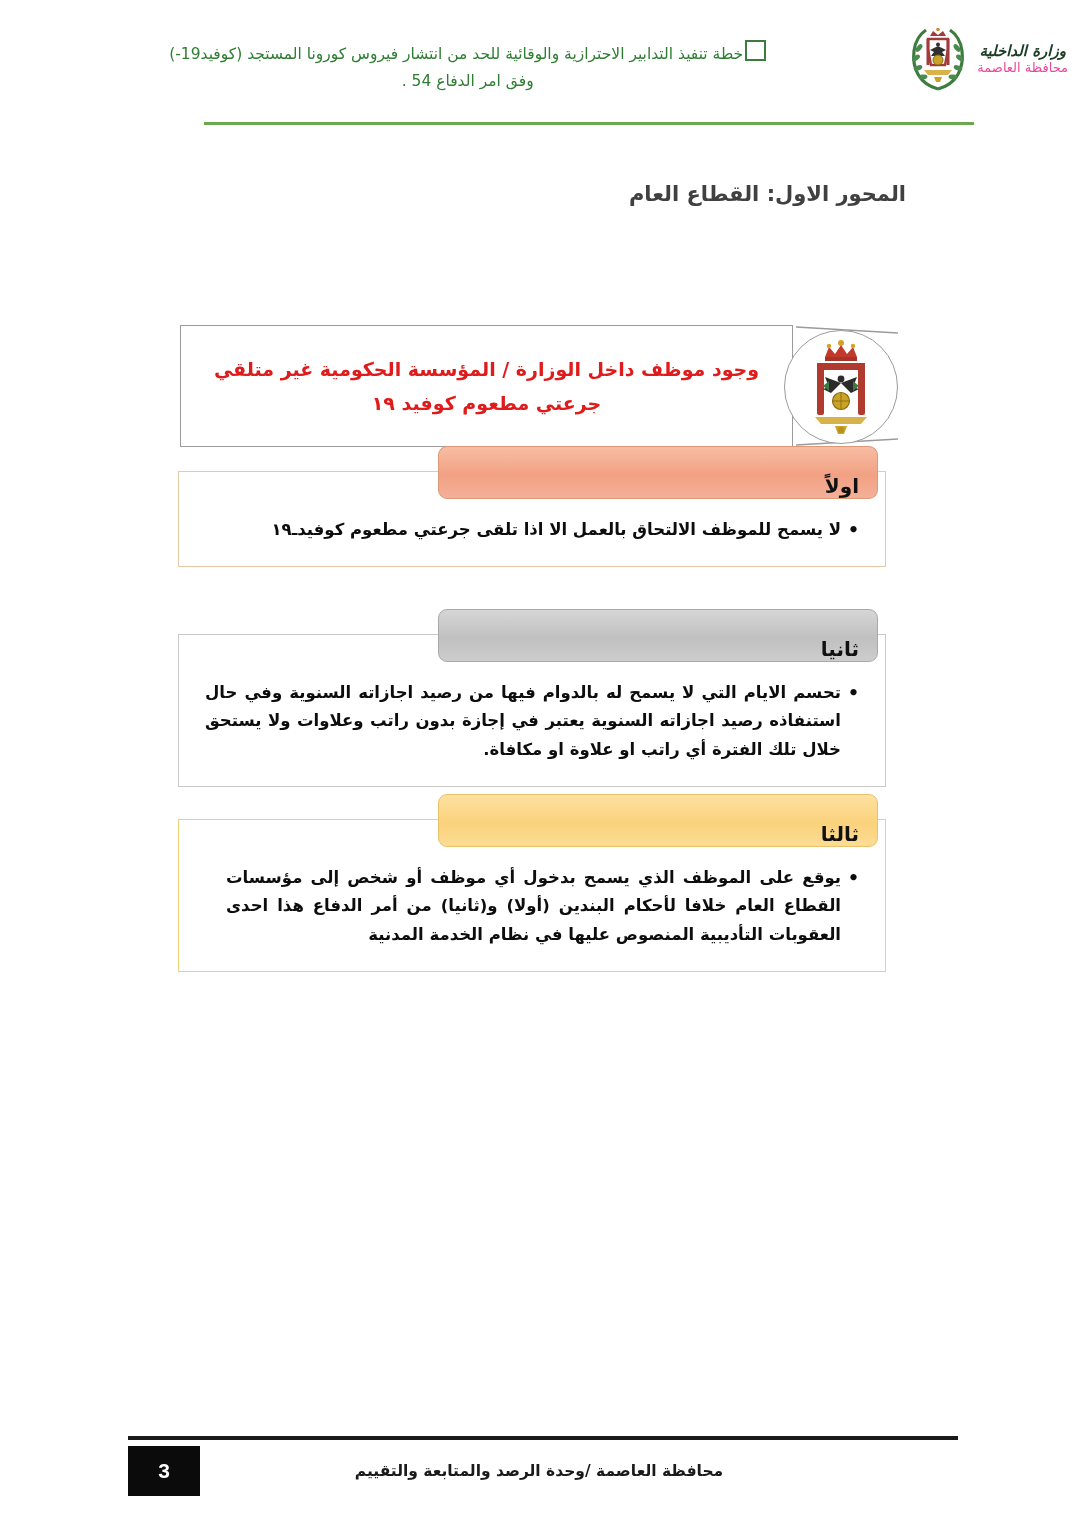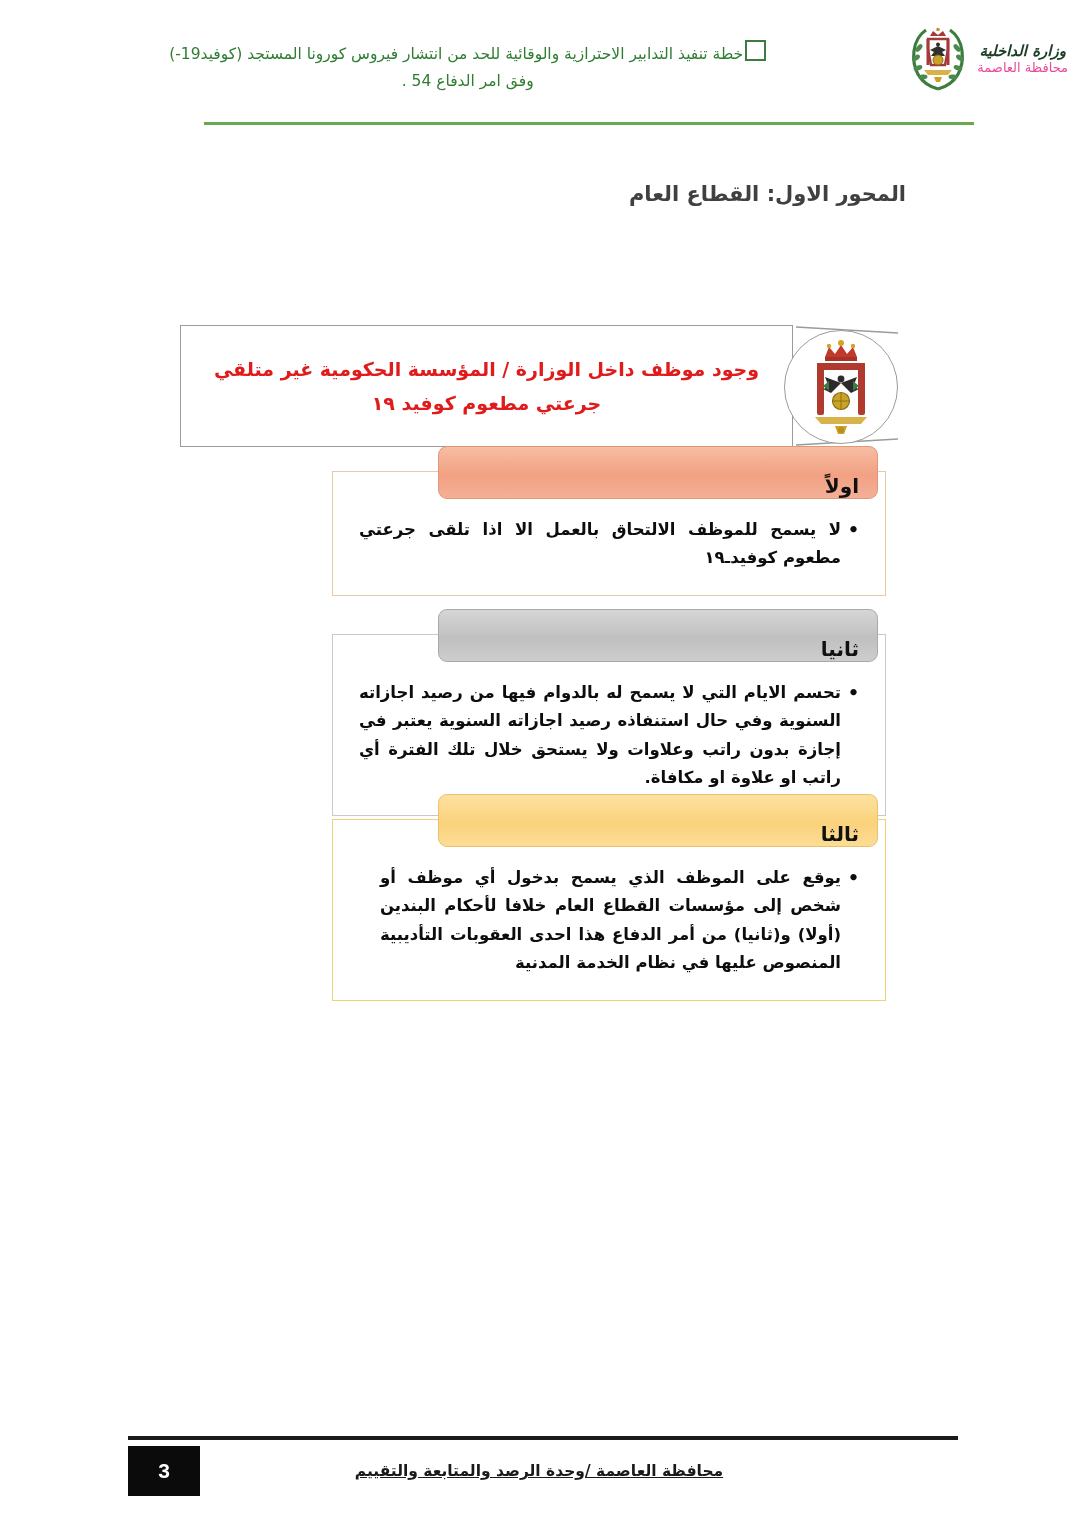--- a/index.html
+++ b/index.html
@@ -161,21 +161,21 @@
   
   .section {
     position: absolute;
     right: 200px;
     width: 630px;
   }
   .sec-body {
     position: absolute;
     top: 25px;
     right: 0;
-    width: 554px;
+    width: 708px;
     box-sizing: border-box;
     border: 1.4px solid #e8c9a6;
     background: #ffffff;
     padding: 44px 26px 22px 26px;
     min-height: 94px;
   }
   .sec-body.gray  { border-color: #c9c9c9; }
   .sec-body.amber { border-color: #f0d17a; padding-left: 47px; }
 
   .sec-badge {
@@ -256,21 +256,20 @@
     align-items: center;
   }
   .footer-text {
     flex: 1 1 auto;
     text-align: center;
     font-size: 15.5px;
     font-weight: bold;
     color: #1a1a1a;
     letter-spacing: -0.3px;
     padding-right: 80px;
-    text-decoration: underline;
   }
   .page-num-box {
     flex: 0 0 auto;
     width: 72px;
     height: 50px;
     background: #0b0b0b;
     color: #ffffff;
     display: flex;
     align-items: center;
     justify-content: center;

